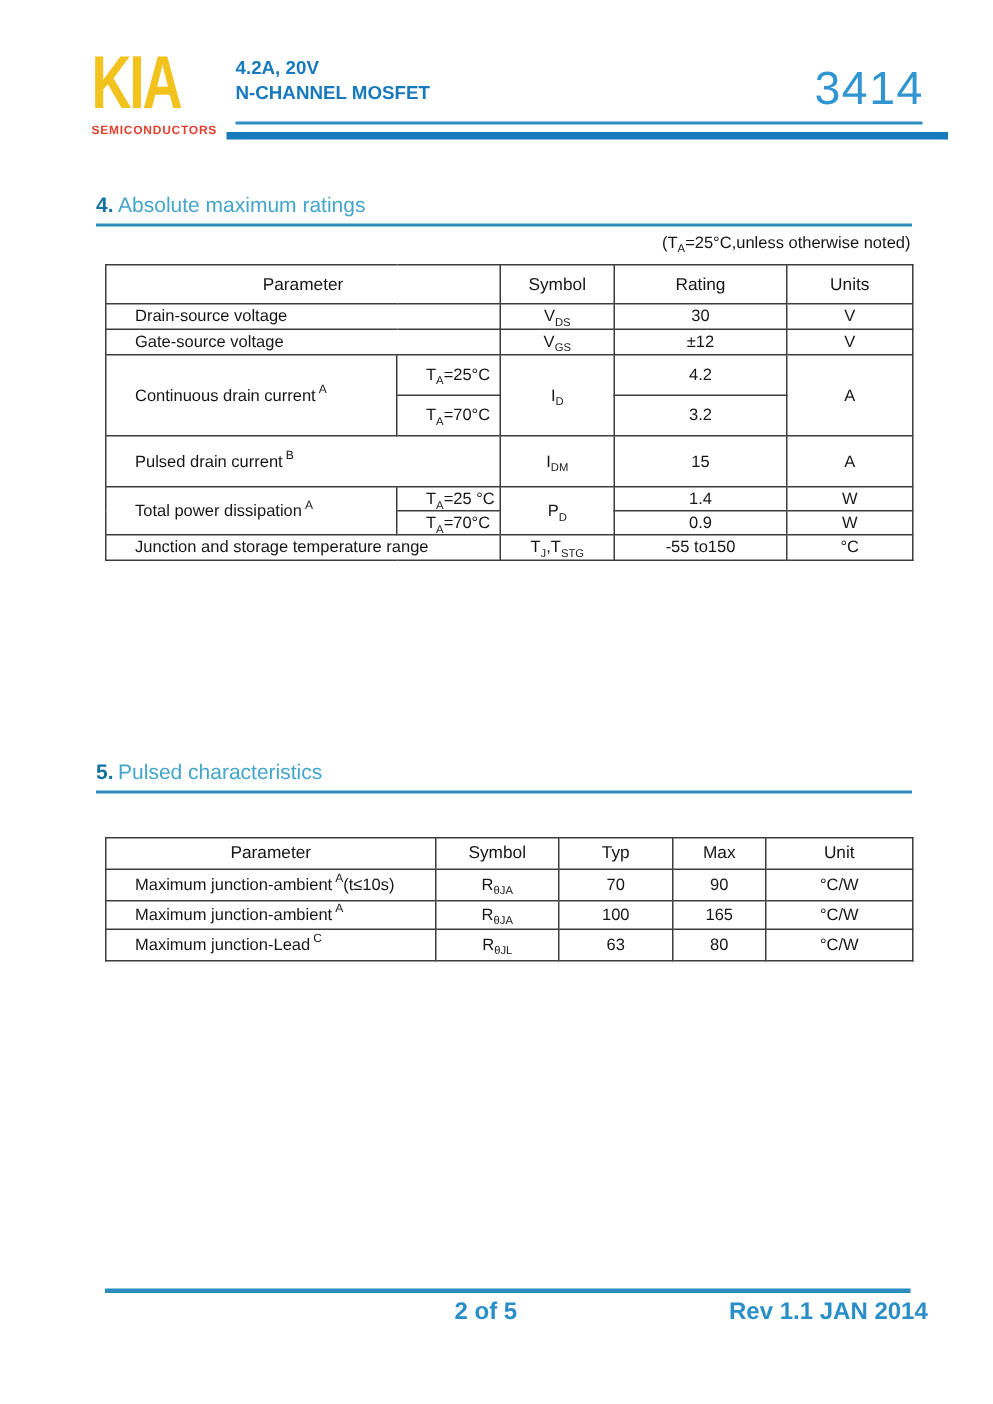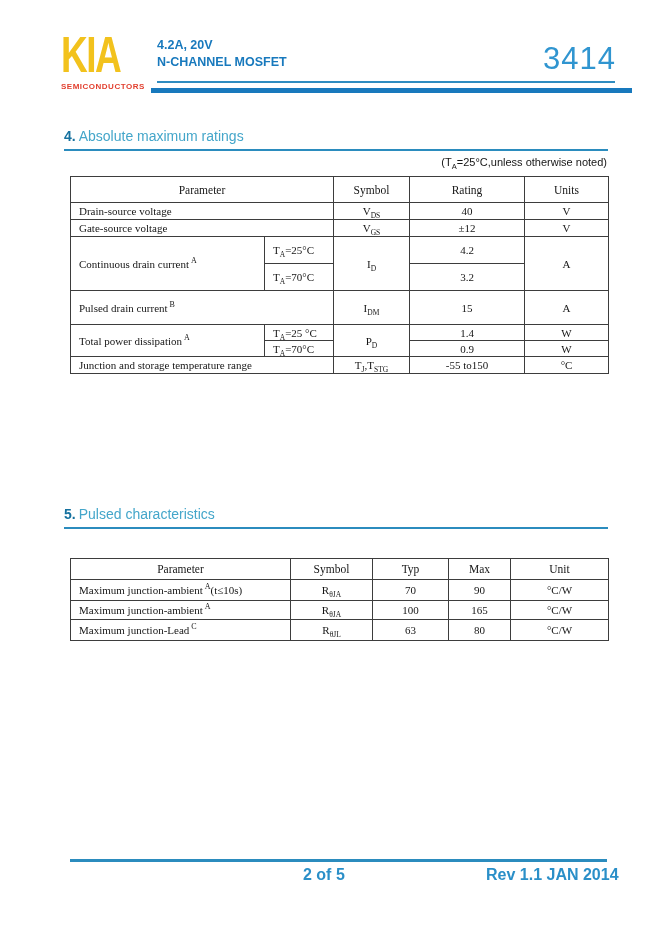--- a/index.html
+++ b/index.html
@@ -19,22 +19,22 @@
   
   .sec-title { left:64px; width:544px; border-bottom:2px solid #2b8cbe; padding-bottom:5px;
                font-size:14px; white-space:nowrap; }
   .sec-num { font-weight:bold; color:#15719f; }
   .sec-text { color:#44a6ca; margin-left:3px;margin-top:45px; }
 
   
   .tbl-note { right:55px; top:156px; font-size:11px; color:#161616; }
   table { border-collapse:collapse; table-layout:fixed; }
   td { border:1px solid #3d3d3d; font-size:11px; font-weight:normal; text-align:center;
-       vertical-align:middle; padding:0; overflow:hidden; white-space:nowrap;font-family:Liberation Serif, serif; }
-  td.l { text-align:left; padding-left:8px;margin-top:16px; }
+       vertical-align:middle; padding:0; overflow:hidden; white-space:nowrap; }
+  td.l { text-align:left; padding-left:19px;margin-top:16px; }
   .t1 { left:70px; top:176px; width:538px; }
   .t2 { left:70px; top:558px; width:538px; }
   sub { font-size:7.5px; line-height:0; }
   sup { font-size:8px; line-height:0; }
   sup.nmark { margin-left:2px; }
   .hdr td { font-size:11.5px; }
 
   
   .rule-footer { left:70px; top:859px; width:537px; height:3px; background:#2b8cbe; }
   .footer-text { font-size:16px; font-weight:bold; color:#2a8fc8; top:866px; }
@@ -73,21 +73,21 @@
   <tbody>
       <tr class="hdr" style="height:26px">
     <td colspan="2">Parameter</td>
     <td>Symbol</td>
     <td>Rating</td>
     <td>Units</td>
   </tr>
   <tr style="height:17px">
     <td colspan="2" class="l">Drain-source voltage</td>
     <td><span>V</span><sub>DS</sub></td>
-    <td>40</td>
+    <td>30</td>
     <td>V</td>
   </tr>
   <tr style="height:17px">
     <td colspan="2" class="l">Gate-source voltage</td>
     <td><span>V</span><sub>GS</sub></td>
     <td>±12</td>
     <td>V</td>
   </tr>
   <tr style="height:27px">
     <td rowspan="2" class="l"><span>Continuous drain current</span><sup class="nmark">A</sup></td>

